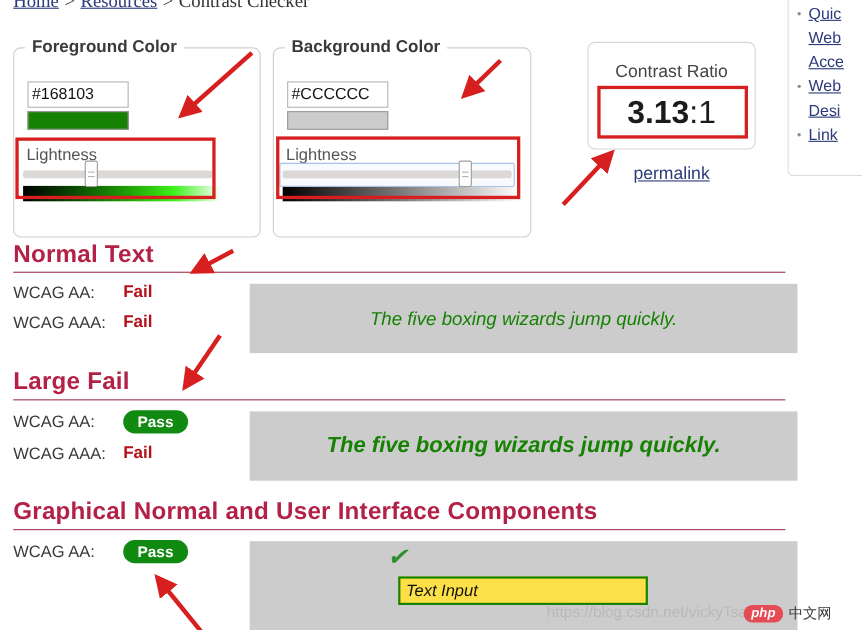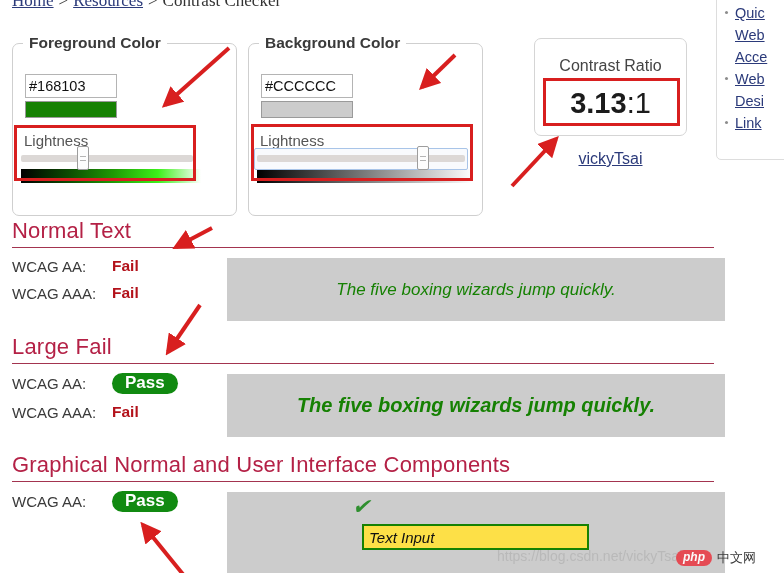--- a/index.html
+++ b/index.html
@@ -119,31 +119,31 @@
   }
   #sidebar li.cont { padding-left: 10px; }
   #sidebar a {
     display: block; font-size: 14.5px; line-height: 20px;
     color: #2b3a7a; text-decoration: underline; white-space: nowrap;
   }
 
   
   .section { position: absolute; left: 12px; width: 760px; }
   .sect-h2 {
-    font-size: 22px; font-weight: normal; color: #b42146;
+    font-size: 22px; font-weight: bold; color: #b42146;
     margin: 0; padding: 0 0 3px 0; letter-spacing: .2px;
   }
   .sect-rule { height: 1px; background: #a3344f; width: 702px; }
   .resrow { display: flex; align-items: center; margin-top: 9px; }
   .res-label { width: 100px; font-size: 15px; color: #3a3a3a; }
   .res-fail { font-size: 15.5px; font-weight: bold; color: #b3121b; }
   .res-pass {
     display: inline-block;
     background: #118a11; color: #fff;
-    font-size: 17px; font-weight: bold;
+    font-size: 14px; font-weight: bold;
     border-radius: 11px; padding: 3px 13px 4px 13px;
     line-height: 14px;
   }
   .sample {
     position: absolute;
     background: #cccccc;
     display: flex; align-items: center; justify-content: center; font-style: italic;
   }
   .sample-text { color: #168103; }
 
@@ -236,21 +236,21 @@
         </div>
         <div class="gradbar" id="bg-grad" style="width:216px;"></div>
       </div>
     </fieldset>
   </div>
 
   <div id="ratio-panel">
     <div id="ratio-title">Contrast Ratio</div>
     <div id="ratio-value"><span class="num">3.13</span><span>:1</span></div>
   </div>
-  <a href="#" id="permalink">vickyTsai</a>
+  <a href="#" id="permalink">permalink</a>
 
   <div id="sidebar">
     <ul>
       <li class="cont">
           <a href="#">Acce</a>
         </li>
       <li>
           <span class="dot"></span>
           <a href="#">Quic</a>
         </li>

